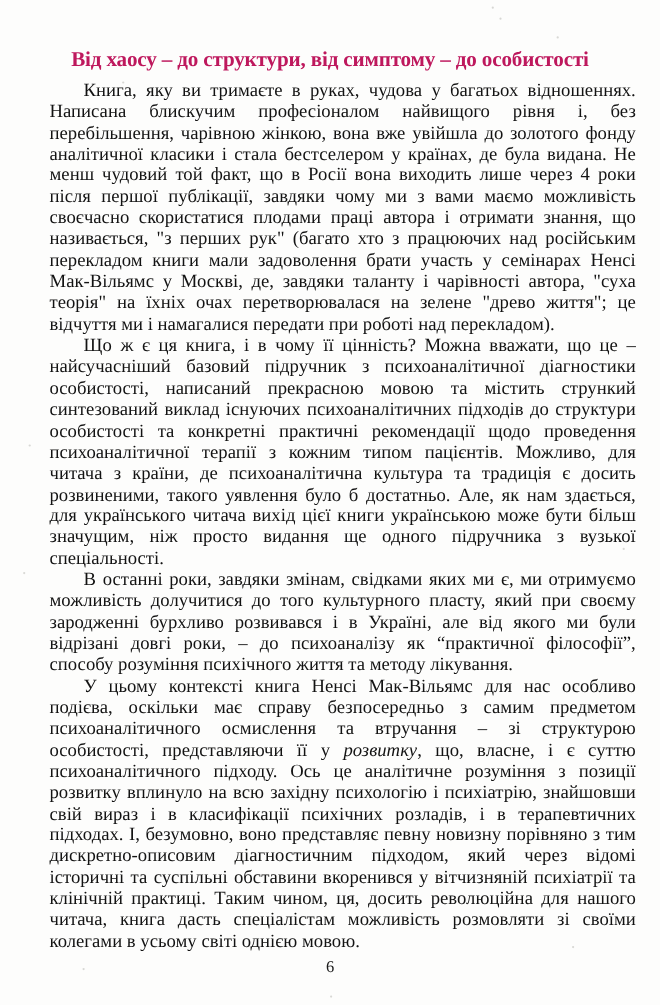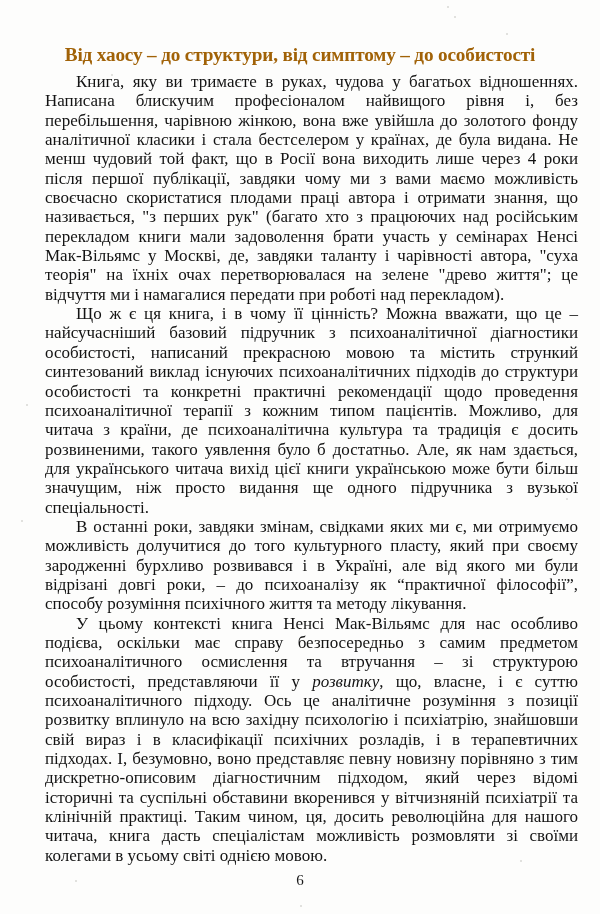--- a/index.html
+++ b/index.html
@@ -44,21 +44,21 @@
   .page-title {
     position: absolute;
     left: 22px;
     top: 30px;
     width: 556px;
     text-align: center;
     font-size: 19.2px;
     font-weight: bold;
     letter-spacing: -0.15px;
     line-height: 1.2;
-    color: #a16207;
+    color: #be185d;
     white-space: nowrap;
   }
 
   .body-text {
     position: absolute;
     left: 45px;
     top: 72px;
     width: 533px;
     font-size: 17px;
     line-height: 19.35px;

